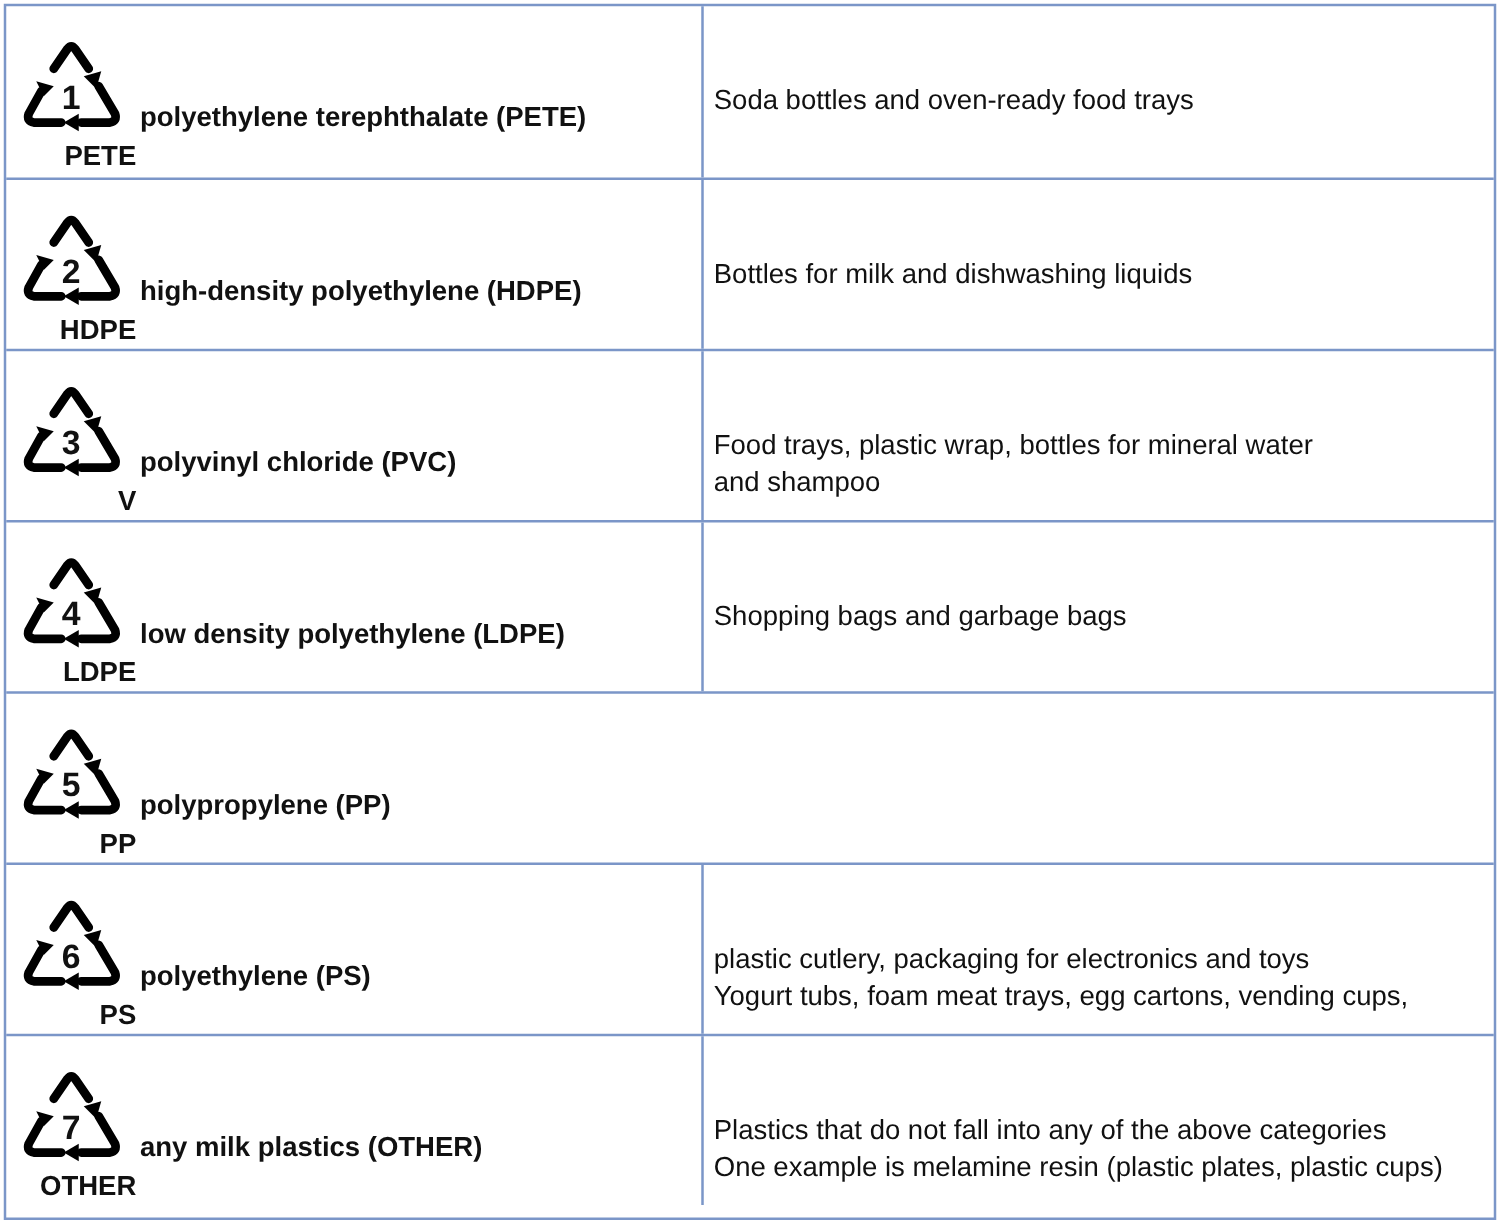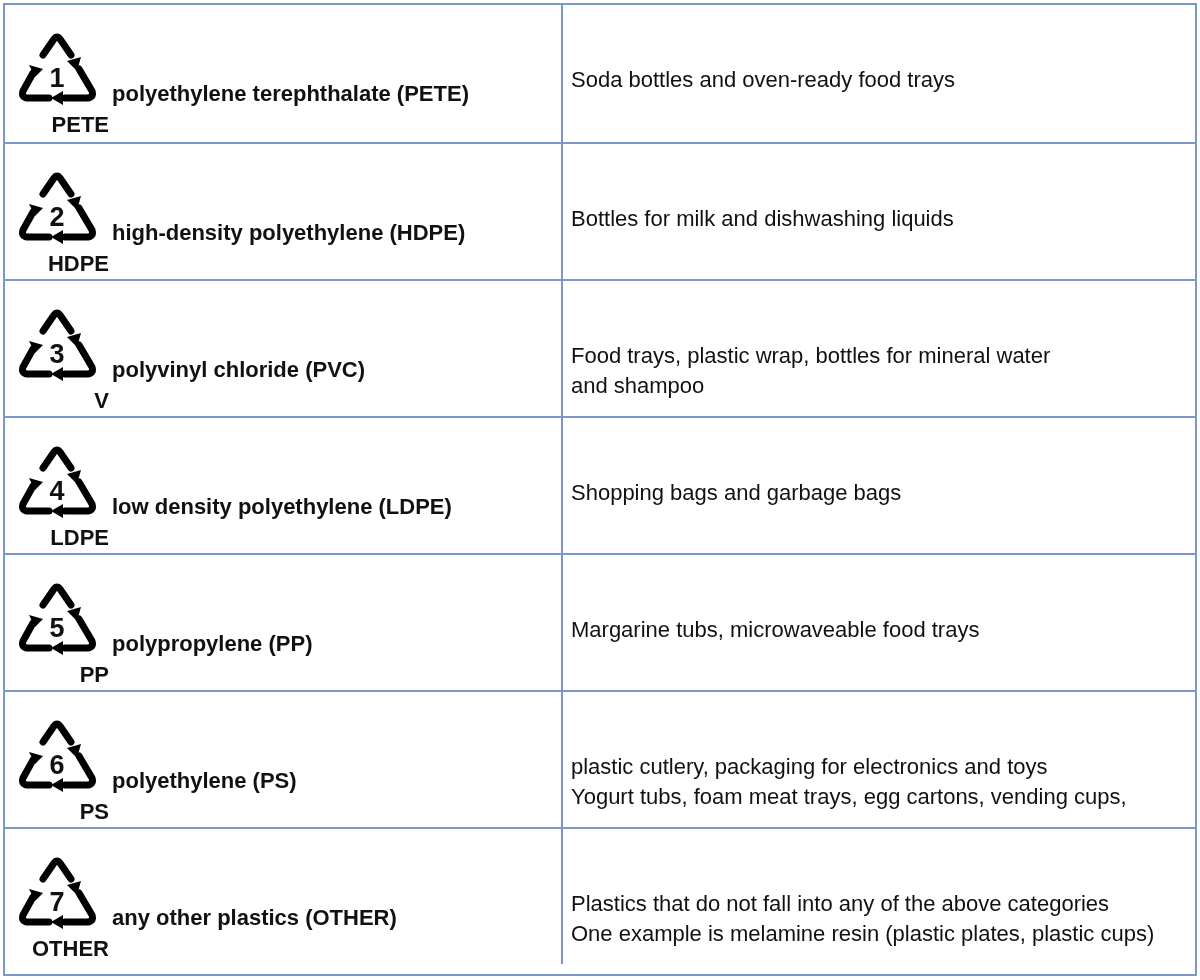--- a/index.html
+++ b/index.html
@@ -145,25 +145,20 @@
             <polygon points="50,28 64,24 60,38"></polygon>
             <polygon points="46,58 46,72 34,65"></polygon>
             <polygon points="12,32 26,36 18,44"></polygon>
           </g>
         </svg>
         <div class="sym-num">5</div>
         <div class="sym-code">PP</div>
       </div>
       <div class="name">polypropylene (PP)</div>
     </div>
-    <div class="col-right">
-      <div class="uses">
-          <div>Margarine tubs, microwaveable food trays</div>
-        </div>
-    </div>
   </div>
     <div class="row" style="top: 685px;">
     <div class="col-left">
       <div class="symbol">
         <svg width="80" height="74" viewBox="0 0 80 74">
           <g fill="none" stroke="#000" stroke-width="7" stroke-linejoin="round" stroke-linecap="round">
             <path d="M26 22 L37 6 Q40 2 43 6 L54 22"></path>
             <path d="M62 36 L75 58 Q77 64 71 65 L48 65"></path>
             <path d="M32 65 L10 65 Q4 64 6 58 L16 40"></path>
           </g>
@@ -196,21 +191,21 @@
           </g>
           <g fill="#000">
             <polygon points="50,28 64,24 60,38"></polygon>
             <polygon points="46,58 46,72 34,65"></polygon>
             <polygon points="12,32 26,36 18,44"></polygon>
           </g>
         </svg>
         <div class="sym-num">7</div>
         <div class="sym-code">OTHER</div>
       </div>
-      <div class="name">any other plastics (OTHER)</div>
+      <div class="name">any milk plastics (OTHER)</div>
     </div>
     <div class="col-right">
       <div class="uses">
           <div>Plastics that do not fall into any of the above categories</div>
           <div>One example is melamine resin (plastic plates, plastic cups)</div>
         </div>
     </div>
   </div>
   </div>
 

